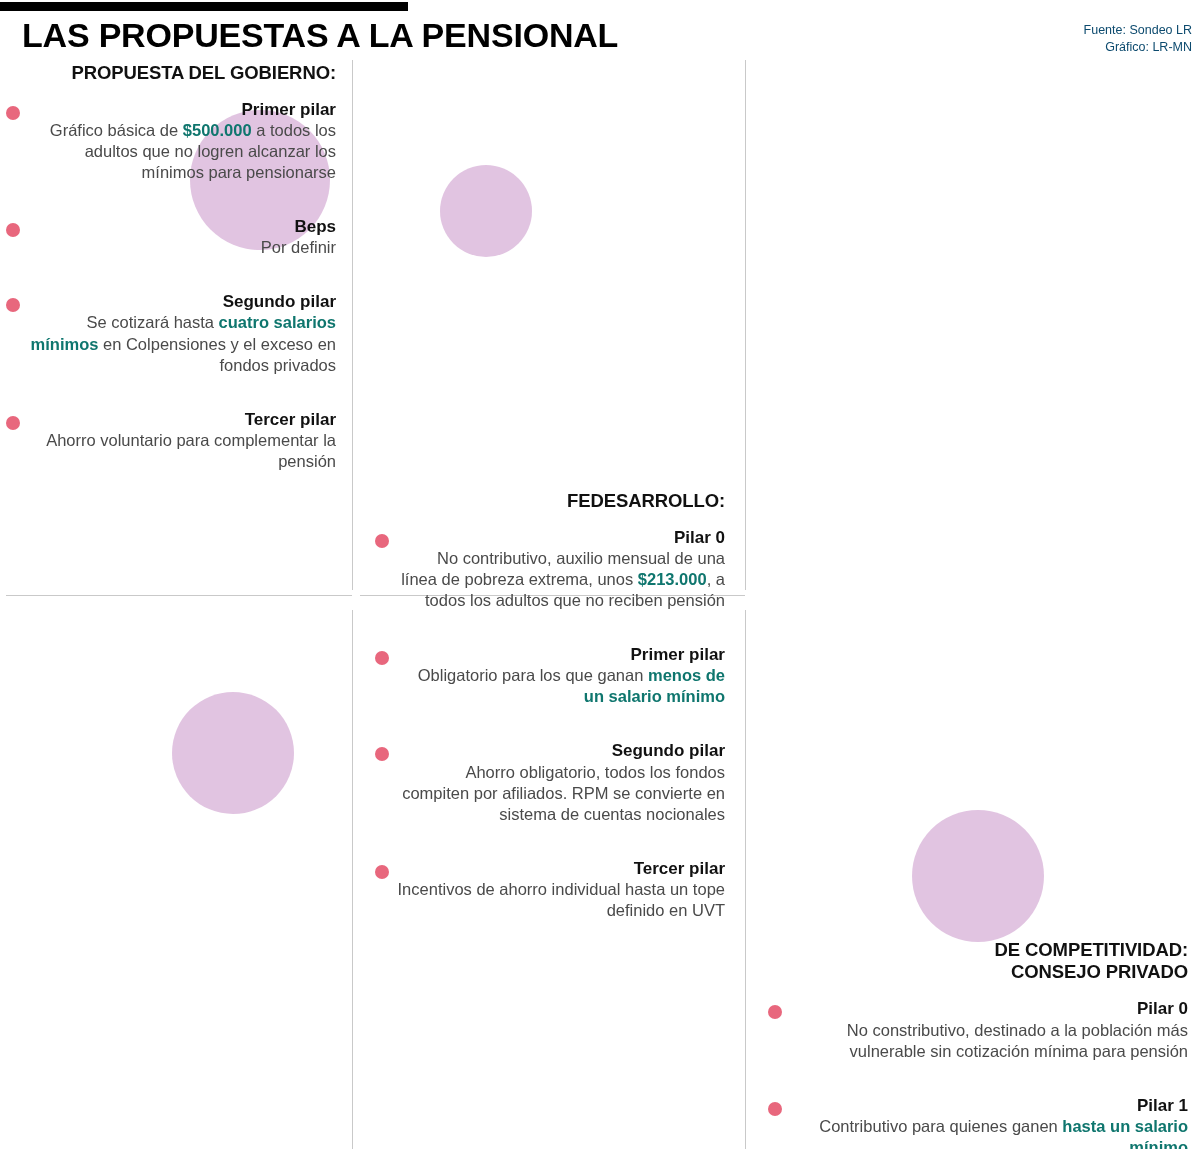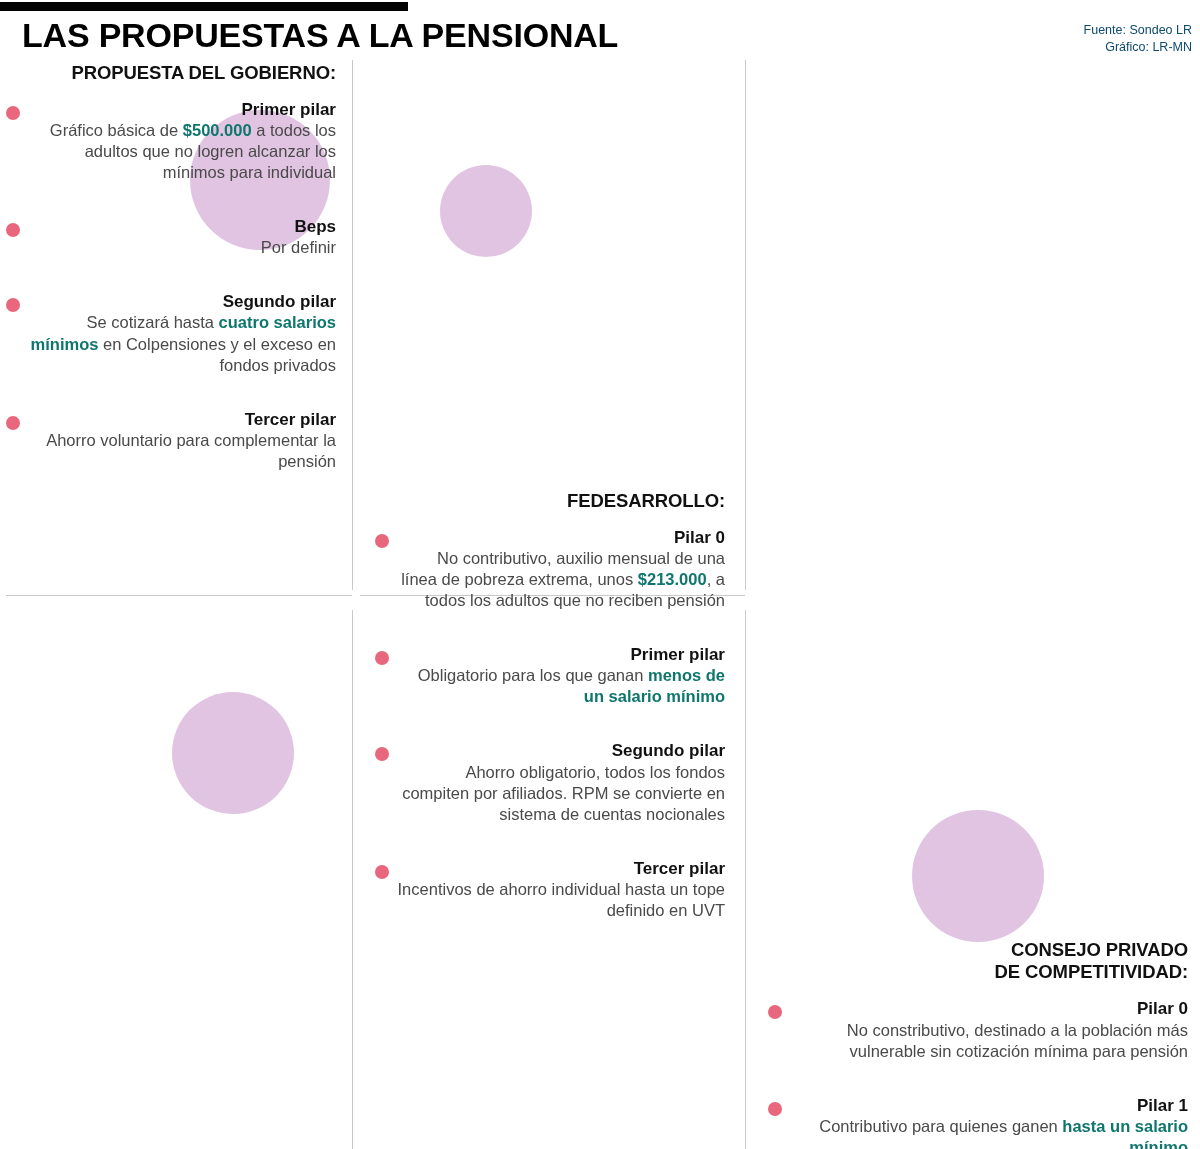--- a/index.html
+++ b/index.html
@@ -142,21 +142,21 @@
   <div class="halo" style="left:440px; top:165px; width:92px;  height:92px;"></div>
   <div class="halo" style="left:172px; top:692px; width:122px; height:122px;"></div>
   <div class="halo" style="left:912px; top:810px; width:132px; height:132px;"></div>
 
   <div class="col col-1 row-top above">
     <div class="sec-title">PROPUESTA DEL GOBIERNO:</div>
 
     <div class="bullet-block gap-lg">
       <span class="dot"></span>
       <div class="b-head">Primer pilar</div>
-      <div class="b-body"><span>Gráfico básica de </span><b>$500.000</b><span> a todos los adultos que no logren alcanzar los mínimos para individual</span></div>
+      <div class="b-body"><span>Gráfico básica de </span><b>$500.000</b><span> a todos los adultos que no logren alcanzar los mínimos para pensionarse</span></div>
     </div>
 
     <div class="bullet-block gap-lg">
       <span class="dot"></span>
       <div class="b-head">Beps</div>
       <div class="b-body"><span>Por definir</span><b></b><span></span></div>
     </div>
 
     <div class="bullet-block gap-lg">
       <span class="dot"></span>
@@ -194,22 +194,22 @@
 
     <div class="bullet-block">
       <span class="dot"></span>
       <div class="b-head">Tercer pilar</div>
       <div class="b-body"><span>Incentivos de ahorro individual hasta un tope definido en UVT</span><b></b><span></span></div>
     </div>
   </div>
 
   <div class="col col-3 row-top above">
     <div class="sec-title tall">
+      <div>DE COMPETITIVIDAD:</div>
       <div>CONSEJO PRIVADO</div>
-      <div>DE COMPETITIVIDAD:</div>
     </div>
 
     <div class="bullet-block gap-lg">
       <span class="dot"></span>
       <div class="b-head">Pilar 0</div>
       <div class="b-body"><span>No constributivo, destinado a la población más vulnerable sin cotización mínima para pensión</span><b></b><span></span></div>
     </div>
 
     <div class="bullet-block gap-lg">
       <span class="dot"></span>

